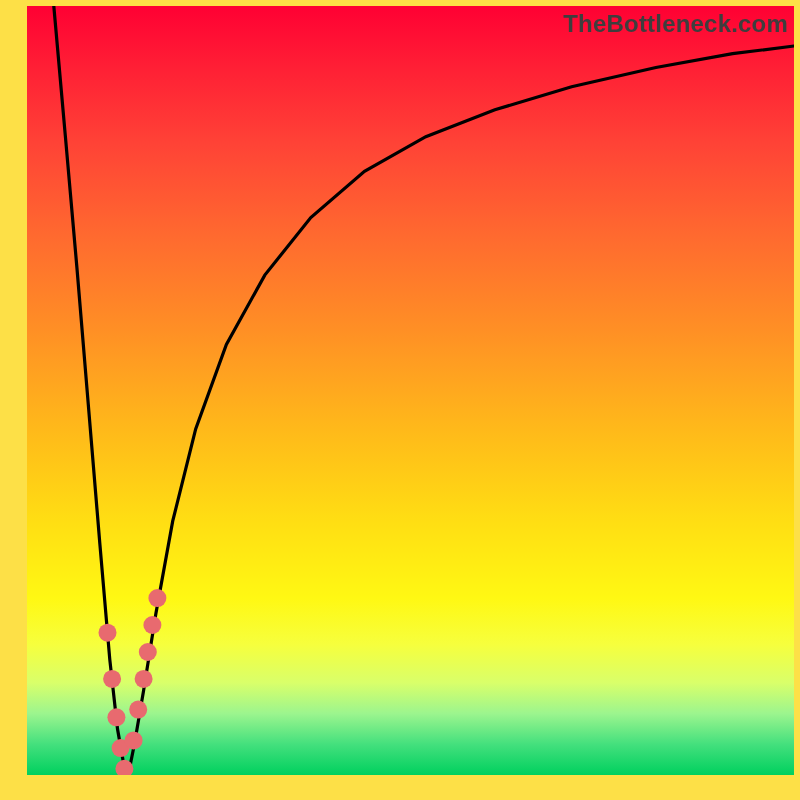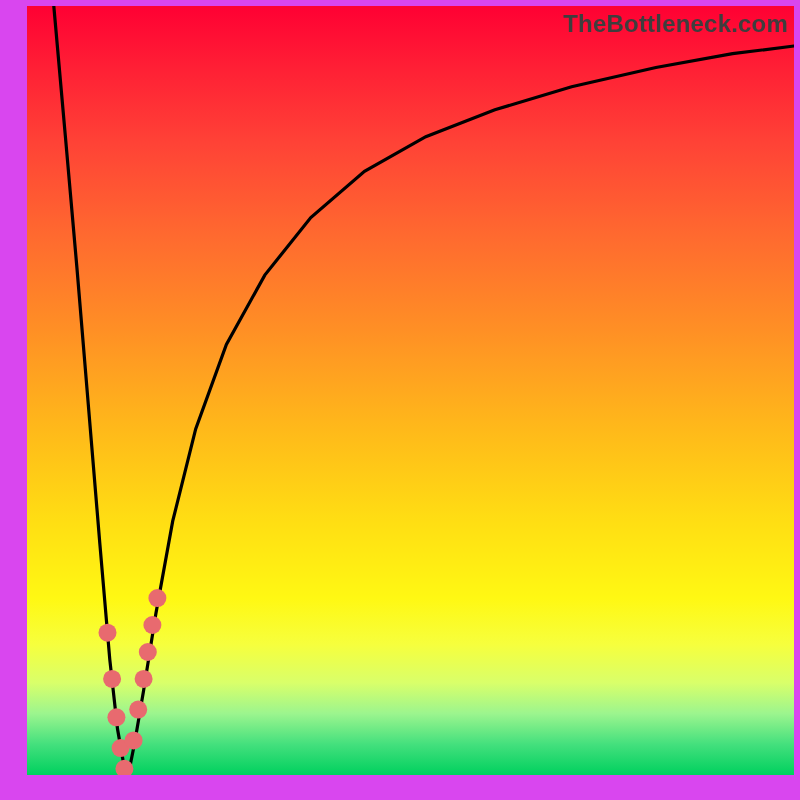--- a/index.html
+++ b/index.html
@@ -8,21 +8,21 @@
     width: 800px;
     height: 800px;
     overflow: hidden;
     background: #000;
     font-family: Arial, Helvetica, sans-serif;
   }
   .frame {
     position: relative;
     width: 800px;
     height: 800px;
-    background: #d946ef;
+    background: #fde047;
   }
   .plot {
     position: absolute;
     left: 27px;
     top: 6px;
     width: 767px;
     height: 769px;
     background: linear-gradient(
       to bottom,
       #ff0033 0%,

